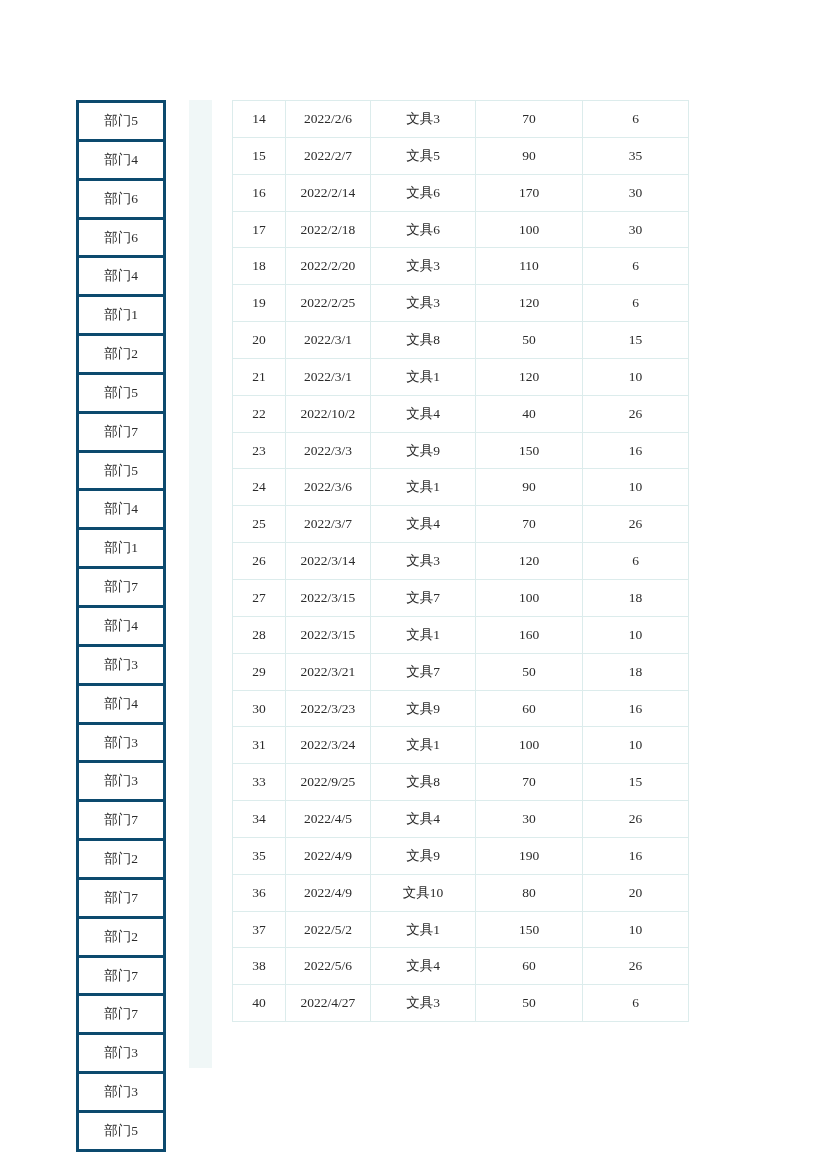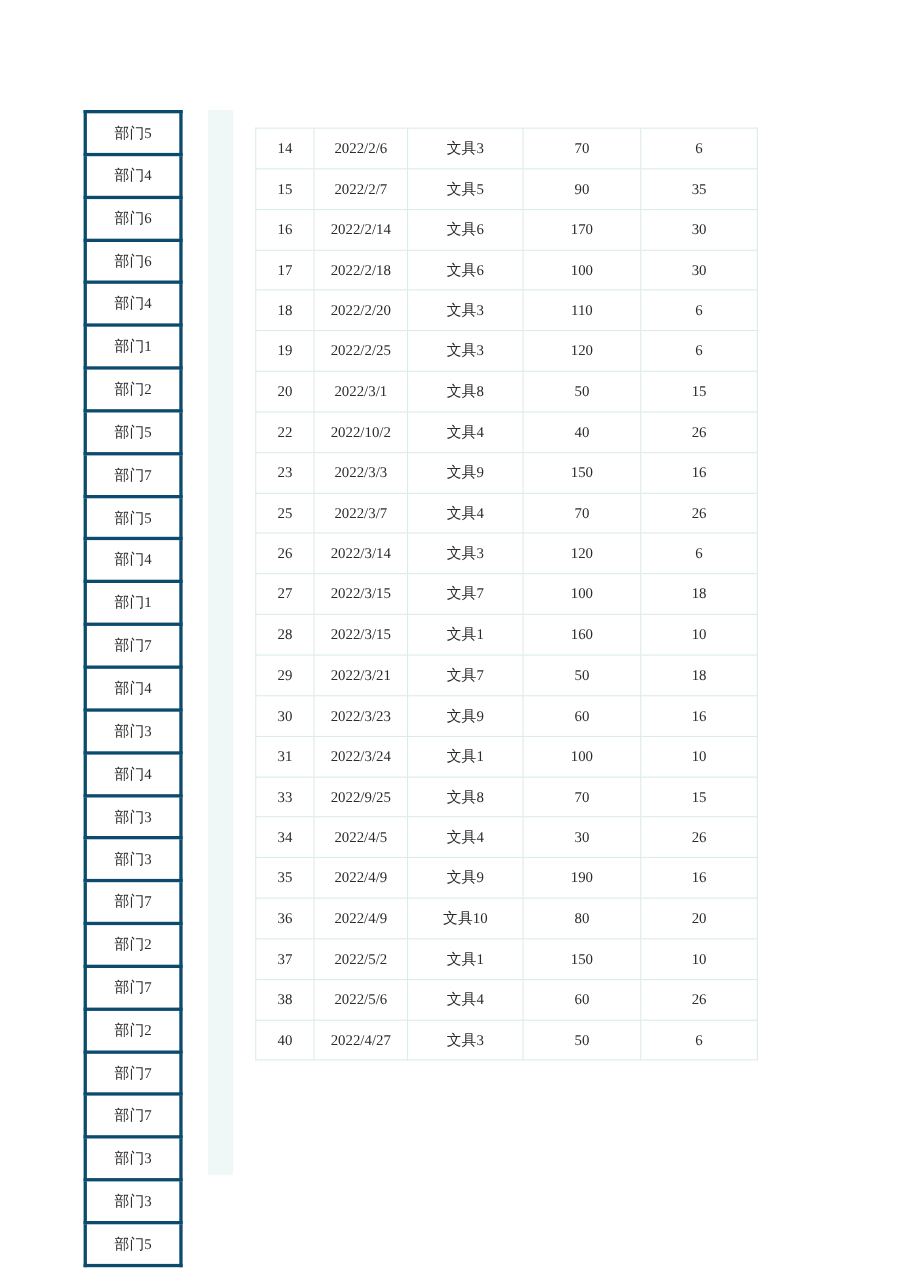--- a/index.html
+++ b/index.html
@@ -53,21 +53,21 @@
     top: 100px;
     width: 23px;
     height: 968px;
     background: #f0f7f7;
   }
 
   
   #records-table {
     position: absolute;
     left: 232px;
-    top: 116px;
+    top: 100px;
     width: 456px;
     border-collapse: collapse;
     table-layout: fixed;
   }
   #records-table td {
     height: 35.85px;
     line-height: 35.85px;
     padding: 0;
     text-align: center;
     vertical-align: middle;
@@ -228,34 +228,48 @@
           <td>6</td>
         </tr>
         <tr>
           <td>20</td>
           <td>2022/3/1</td>
           <td>文具8</td>
           <td>50</td>
           <td>15</td>
         </tr>
         <tr>
+          <td>21</td>
+          <td>2022/3/1</td>
+          <td>文具1</td>
+          <td>120</td>
+          <td>10</td>
+        </tr>
+        <tr>
           <td>22</td>
           <td>2022/10/2</td>
           <td>文具4</td>
           <td>40</td>
           <td>26</td>
         </tr>
         <tr>
           <td>23</td>
           <td>2022/3/3</td>
           <td>文具9</td>
           <td>150</td>
           <td>16</td>
         </tr>
         <tr>
+          <td>24</td>
+          <td>2022/3/6</td>
+          <td>文具1</td>
+          <td>90</td>
+          <td>10</td>
+        </tr>
+        <tr>
           <td>25</td>
           <td>2022/3/7</td>
           <td>文具4</td>
           <td>70</td>
           <td>26</td>
         </tr>
         <tr>
           <td>26</td>
           <td>2022/3/14</td>
           <td>文具3</td>

